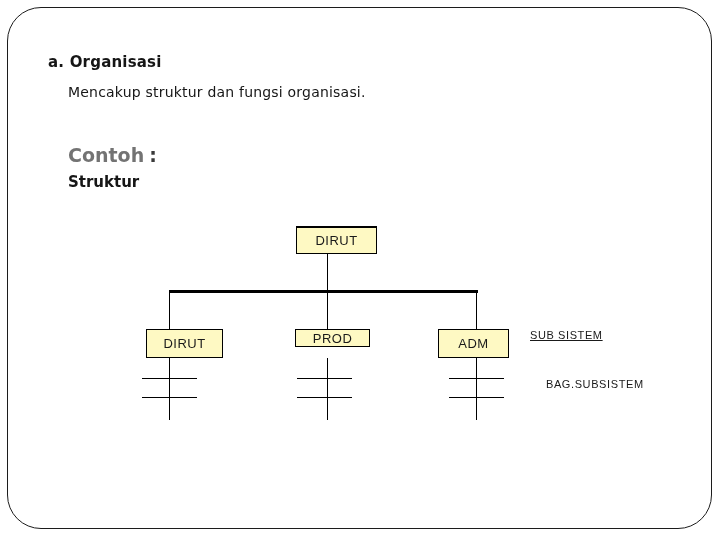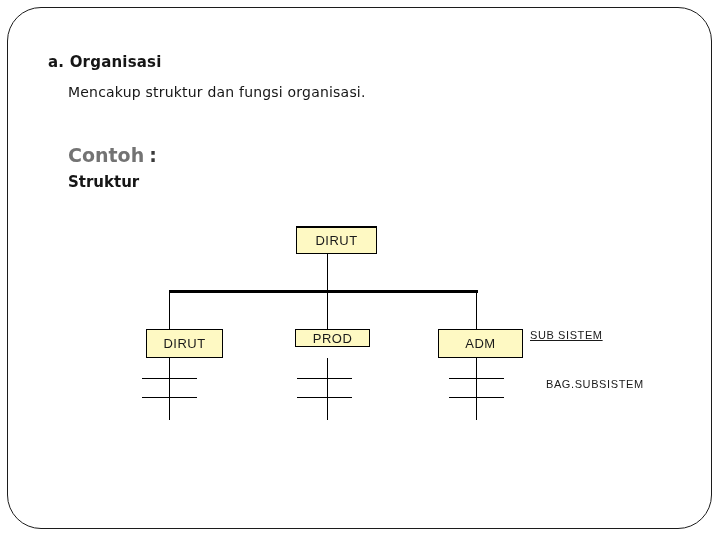--- a/index.html
+++ b/index.html
@@ -79,21 +79,21 @@
   }
   .node-root {
     left: 288px;
     top: 226px;
     width: 81px;
     height: 28px;
     border-top-width: 2px;
   }
   .node-mrkt { left: 138px; top: 329px; width: 77px; height: 29px; }
   .node-prod { left: 287px; top: 329px; width: 75px; height: 18px; }
-  .node-adm  { left: 430px; top: 329px; width: 85px; height: 29px; }
+  .node-adm  { left: 430px; top: 329px; width: 71px; height: 29px; }
 
   .vline, .hline {
     position: absolute;
     background: #000;
   }
   .root-drop      { left: 327px; top: 254px; width: 1px; height: 37px; }
   .connector      { left: 169px; top: 290px; width: 309px; height: 3px; }
   .drop-left      { left: 169px; top: 293px; width: 1px; height: 36px; }
   .drop-mid       { left: 327px; top: 293px; width: 1px; height: 36px; }
   .drop-right     { left: 476px; top: 293px; width: 1px; height: 36px; }

